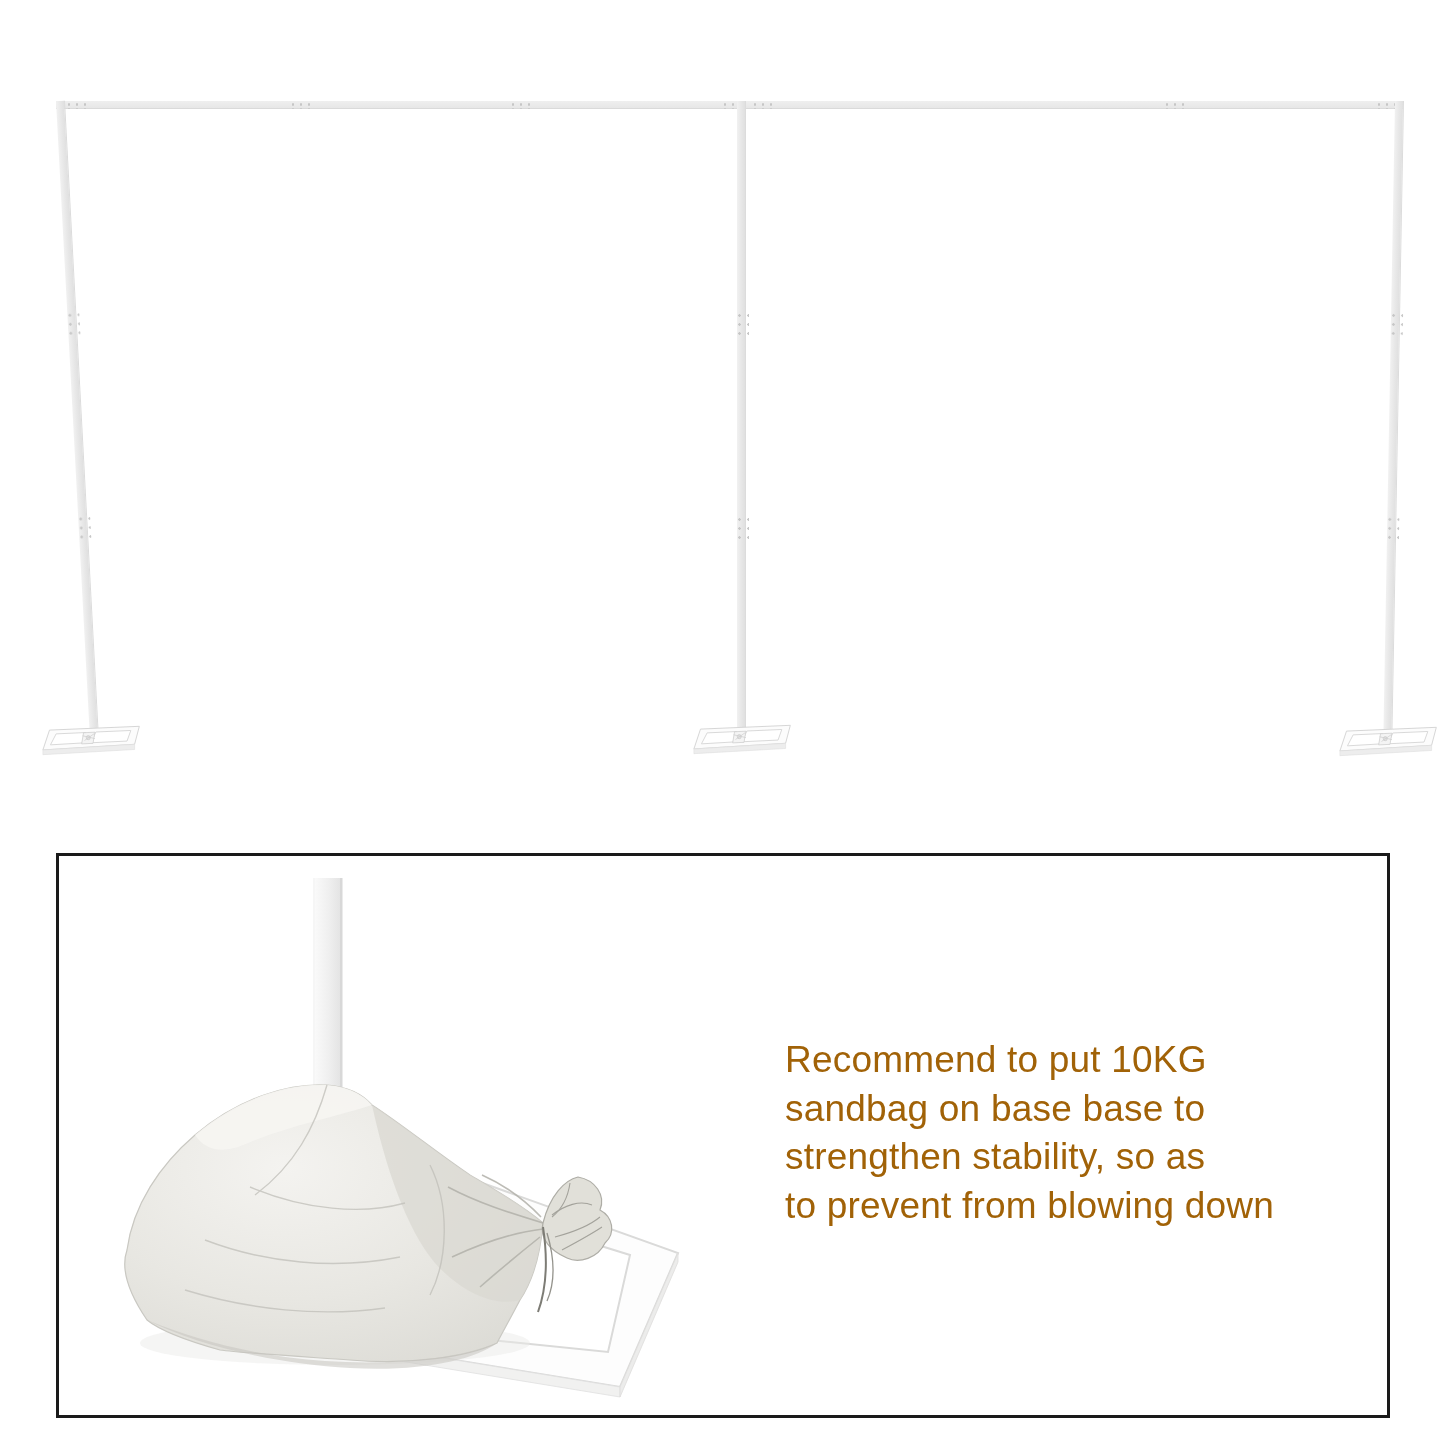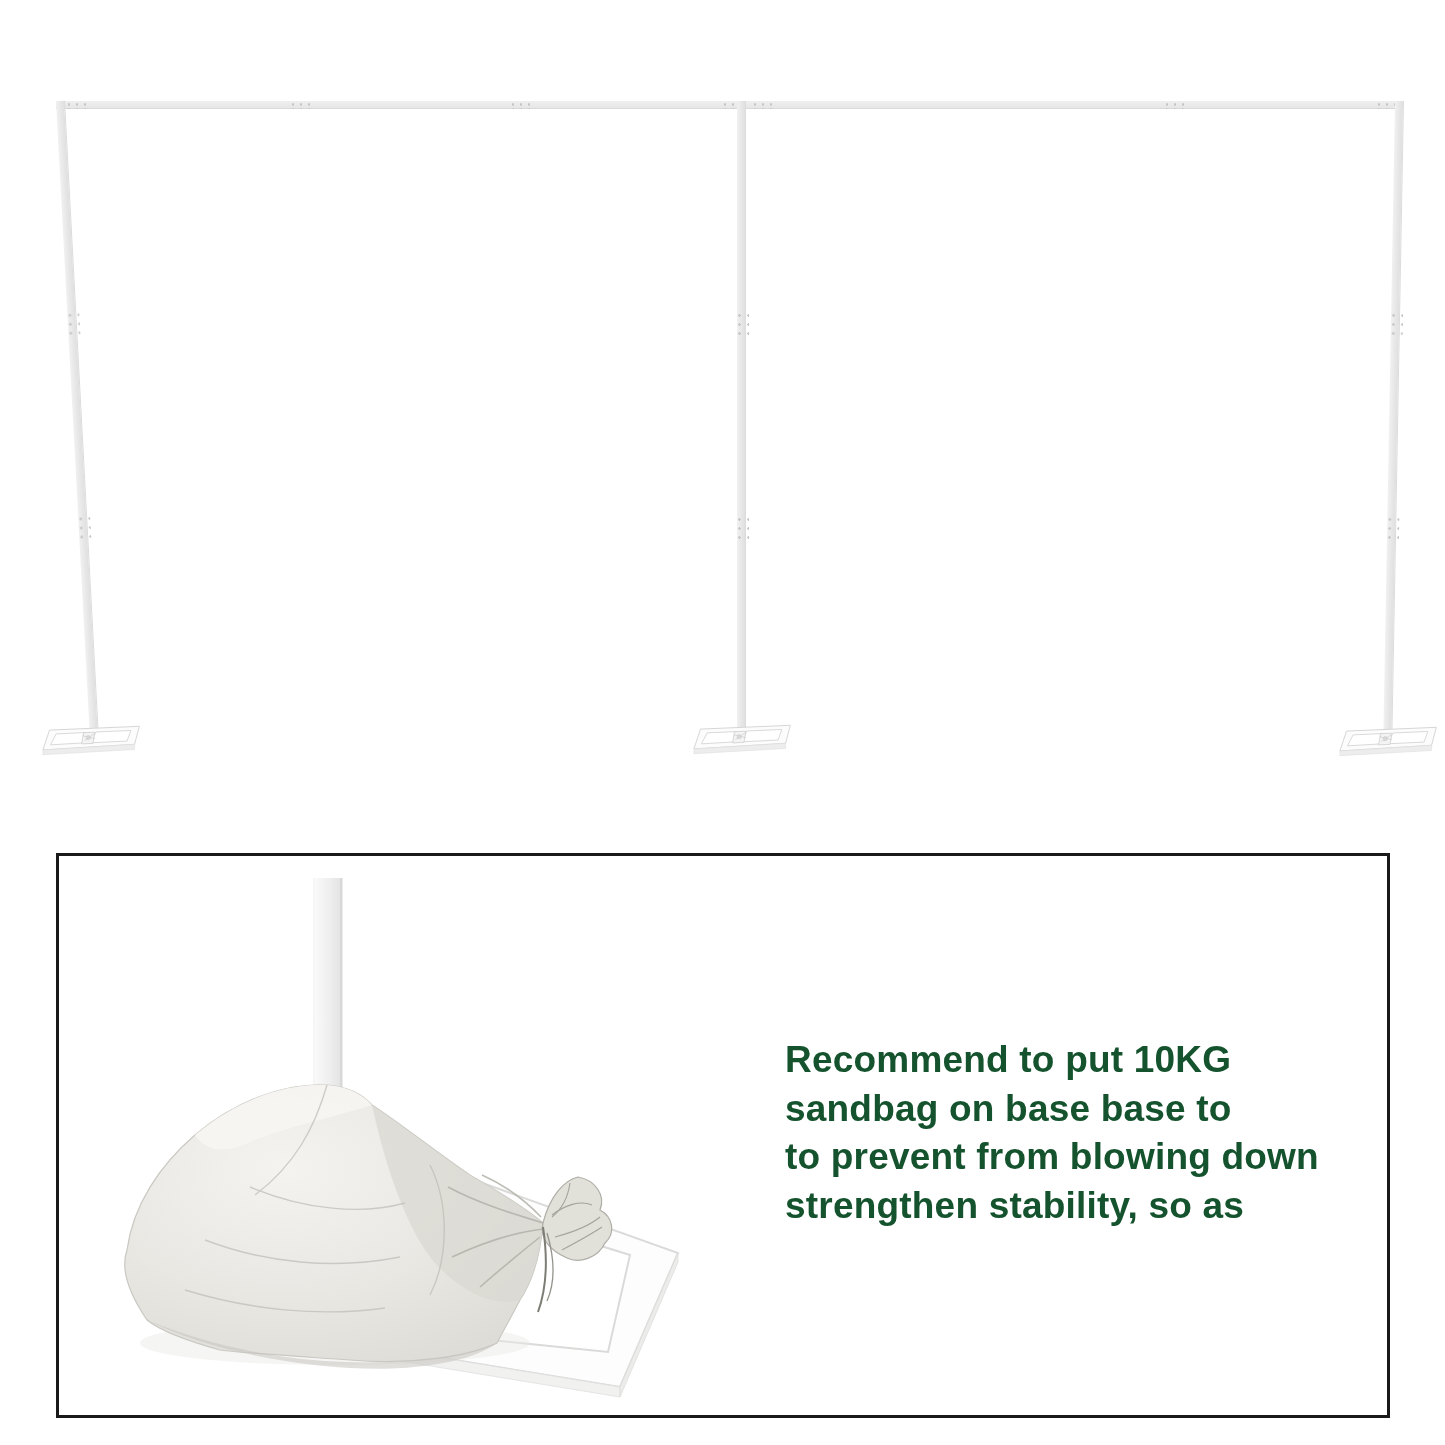--- a/index.html
+++ b/index.html
@@ -26,22 +26,22 @@
   .pjoint.j1{top:208px;} .pjoint.j2{top:412px;}
   .base{position:absolute;width:104px;height:31px;}
   .base-left{left:41px;top:725px;}
   .base-mid{left:692px;top:724px;}
   .base-right{left:1338px;top:726px;}
 
   
   .info-box{position:absolute;left:56px;top:853px;width:1334px;height:565px;
     border:3px solid #1a1a1a;background:#ffffff;box-sizing:border-box;}
   .sandbag-art{position:absolute;left:41px;top:9px;width:620px;height:545px;}
-  .note{position:absolute;left:726px;top:180px;color:#14532d;
-    font-size:37px;line-height:48.5px;letter-spacing:0.2px;white-space:nowrap;font-weight:bold;}
+  .note{position:absolute;left:726px;top:180px;color:#a16207;
+    font-size:37px;line-height:48.5px;letter-spacing:0.2px;white-space:nowrap;}
 </style>
 </head>
 <body>
 
 <div class="canvas">
 
   <section class="stand">
 
     <div class="crossbar">
       <span class="bjoint" style="left:8px"></span>
@@ -172,18 +172,18 @@
         </g>
 
         <path d="M443,362 C 448,395 446,425 438,447" fill="none" stroke="#7d7c75" stroke-width="2"></path>
         <path d="M447,368 C 456,398 454,420 447,436" fill="none" stroke="#94938c" stroke-width="1.3"></path>
       </g>
     </svg>
 
     <div class="note">
       <div>Recommend to put 10KG</div>
       <div>sandbag on base base to</div>
+      <div>strengthen stability, so as</div>
       <div>to prevent from blowing down</div>
-      <div>strengthen stability, so as</div>
     </div>
   </section>
 
 </div>
 
 </body></html>

